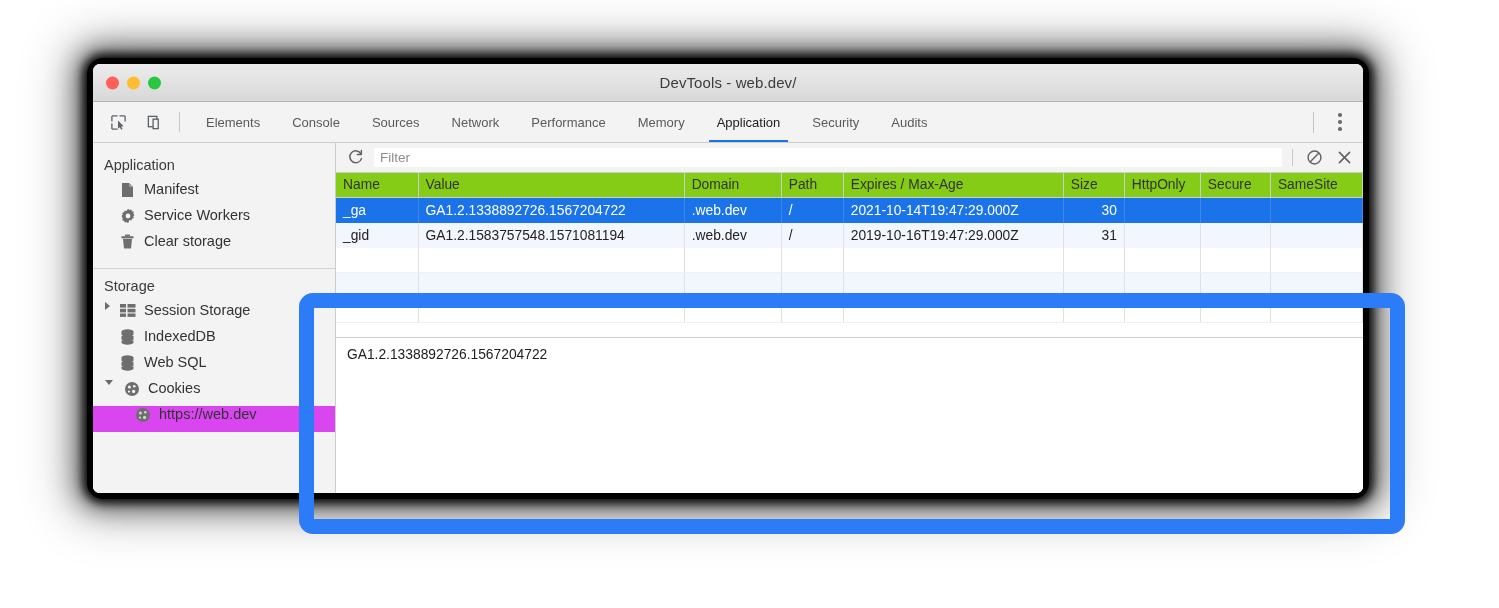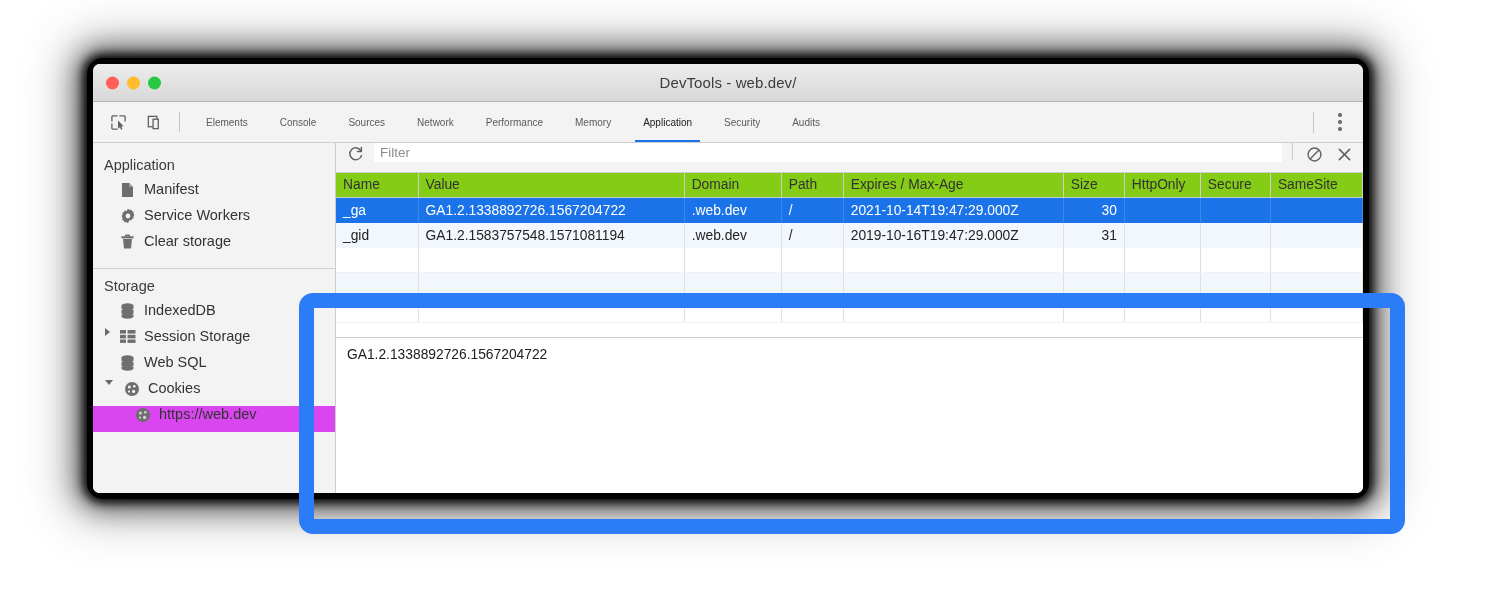--- a/index.html
+++ b/index.html
@@ -114,21 +114,21 @@
   }
   .tabs {
     display: flex;
     align-items: stretch;
     flex: 1;
   }
   .tab {
     display: flex;
     align-items: center;
     padding: 0 16px;
-    font-size: 10px;
+    font-size: 13px;
     color: #5a5a5a;
     position: relative;
     white-space: nowrap;
   }
   .tab.active {
     color: #202020;
   }
   .tab.active::after {
     content: "";
     position: absolute;
@@ -248,20 +248,21 @@
     flex-direction: column;
     background: #fff;
     min-width: 0;
   }
 
   .toolbar {
     height: 29px;
     background: #f3f3f3;
     border-bottom: 1px solid #cdcdcd;
     display: flex;
+    align-items: center;
     padding: 0 8px;
     gap: 8px;
   }
   .tbtn {
     width: 22px;
     height: 22px;
     display: flex;
     align-items: center;
     justify-content: center;
     flex: none;
@@ -474,45 +475,45 @@
           </span>
           <span class="si-label">Clear storage</span>
         </div>
 
         <div class="side-divider"></div>
 
         <div class="side-section-title">Storage</div>
 
 
         <div class="side-item">
-          <span class="twisty spacer"></span>
-          <span class="si-icon">
-            <svg width="15" height="16" viewBox="0 0 15 16">
-              <ellipse cx="7.5" cy="2.4" rx="6" ry="2.1" fill="#6e6e6e"></ellipse>
-              <path d="M1.5 2.4 v3.2 a6 2.1 0 0 0 12 0 v-3.2" fill="#6e6e6e"></path>
-              <path d="M1.5 7 v3.2 a6 2.1 0 0 0 12 0 v-3.2" fill="#6e6e6e"></path>
-              <path d="M1.5 11.5 v2.1 a6 2.1 0 0 0 12 0 v-2.1" fill="#6e6e6e"></path>
-            </svg>
-          </span>
-          <span class="si-label">IndexedDB</span>
-        </div>
-
-        <div class="side-item">
           <span class="twisty"></span>
           <span class="si-icon">
             <svg width="16" height="13" viewBox="0 0 16 13">
               <rect x="0" y="0" width="6" height="3.6" fill="#6e6e6e"></rect>
                 <rect x="7.5" y="0" width="8" height="3.6" fill="#6e6e6e"></rect>
               <rect x="0" y="4.8" width="6" height="3.6" fill="#6e6e6e"></rect>
                 <rect x="7.5" y="4.8" width="8" height="3.6" fill="#6e6e6e"></rect>
               <rect x="0" y="9.5" width="6" height="3.4" fill="#6e6e6e"></rect>
                 <rect x="7.5" y="9.5" width="8" height="3.4" fill="#6e6e6e"></rect>
             </svg>
           </span>
           <span class="si-label">Session Storage</span>
+        </div>
+
+        <div class="side-item">
+          <span class="twisty spacer"></span>
+          <span class="si-icon">
+            <svg width="15" height="16" viewBox="0 0 15 16">
+              <ellipse cx="7.5" cy="2.4" rx="6" ry="2.1" fill="#6e6e6e"></ellipse>
+              <path d="M1.5 2.4 v3.2 a6 2.1 0 0 0 12 0 v-3.2" fill="#6e6e6e"></path>
+              <path d="M1.5 7 v3.2 a6 2.1 0 0 0 12 0 v-3.2" fill="#6e6e6e"></path>
+              <path d="M1.5 11.5 v2.1 a6 2.1 0 0 0 12 0 v-2.1" fill="#6e6e6e"></path>
+            </svg>
+          </span>
+          <span class="si-label">IndexedDB</span>
         </div>
 
         <div class="side-item">
           <span class="twisty spacer"></span>
           <span class="si-icon">
             <svg width="15" height="16" viewBox="0 0 15 16">
               <ellipse cx="7.5" cy="2.4" rx="6" ry="2.1" fill="#6e6e6e"></ellipse>
               <path d="M1.5 2.4 v3.2 a6 2.1 0 0 0 12 0 v-3.2" fill="#6e6e6e"></path>
               <path d="M1.5 7 v3.2 a6 2.1 0 0 0 12 0 v-3.2" fill="#6e6e6e"></path>
               <path d="M1.5 11.5 v2.1 a6 2.1 0 0 0 12 0 v-2.1" fill="#6e6e6e"></path>

